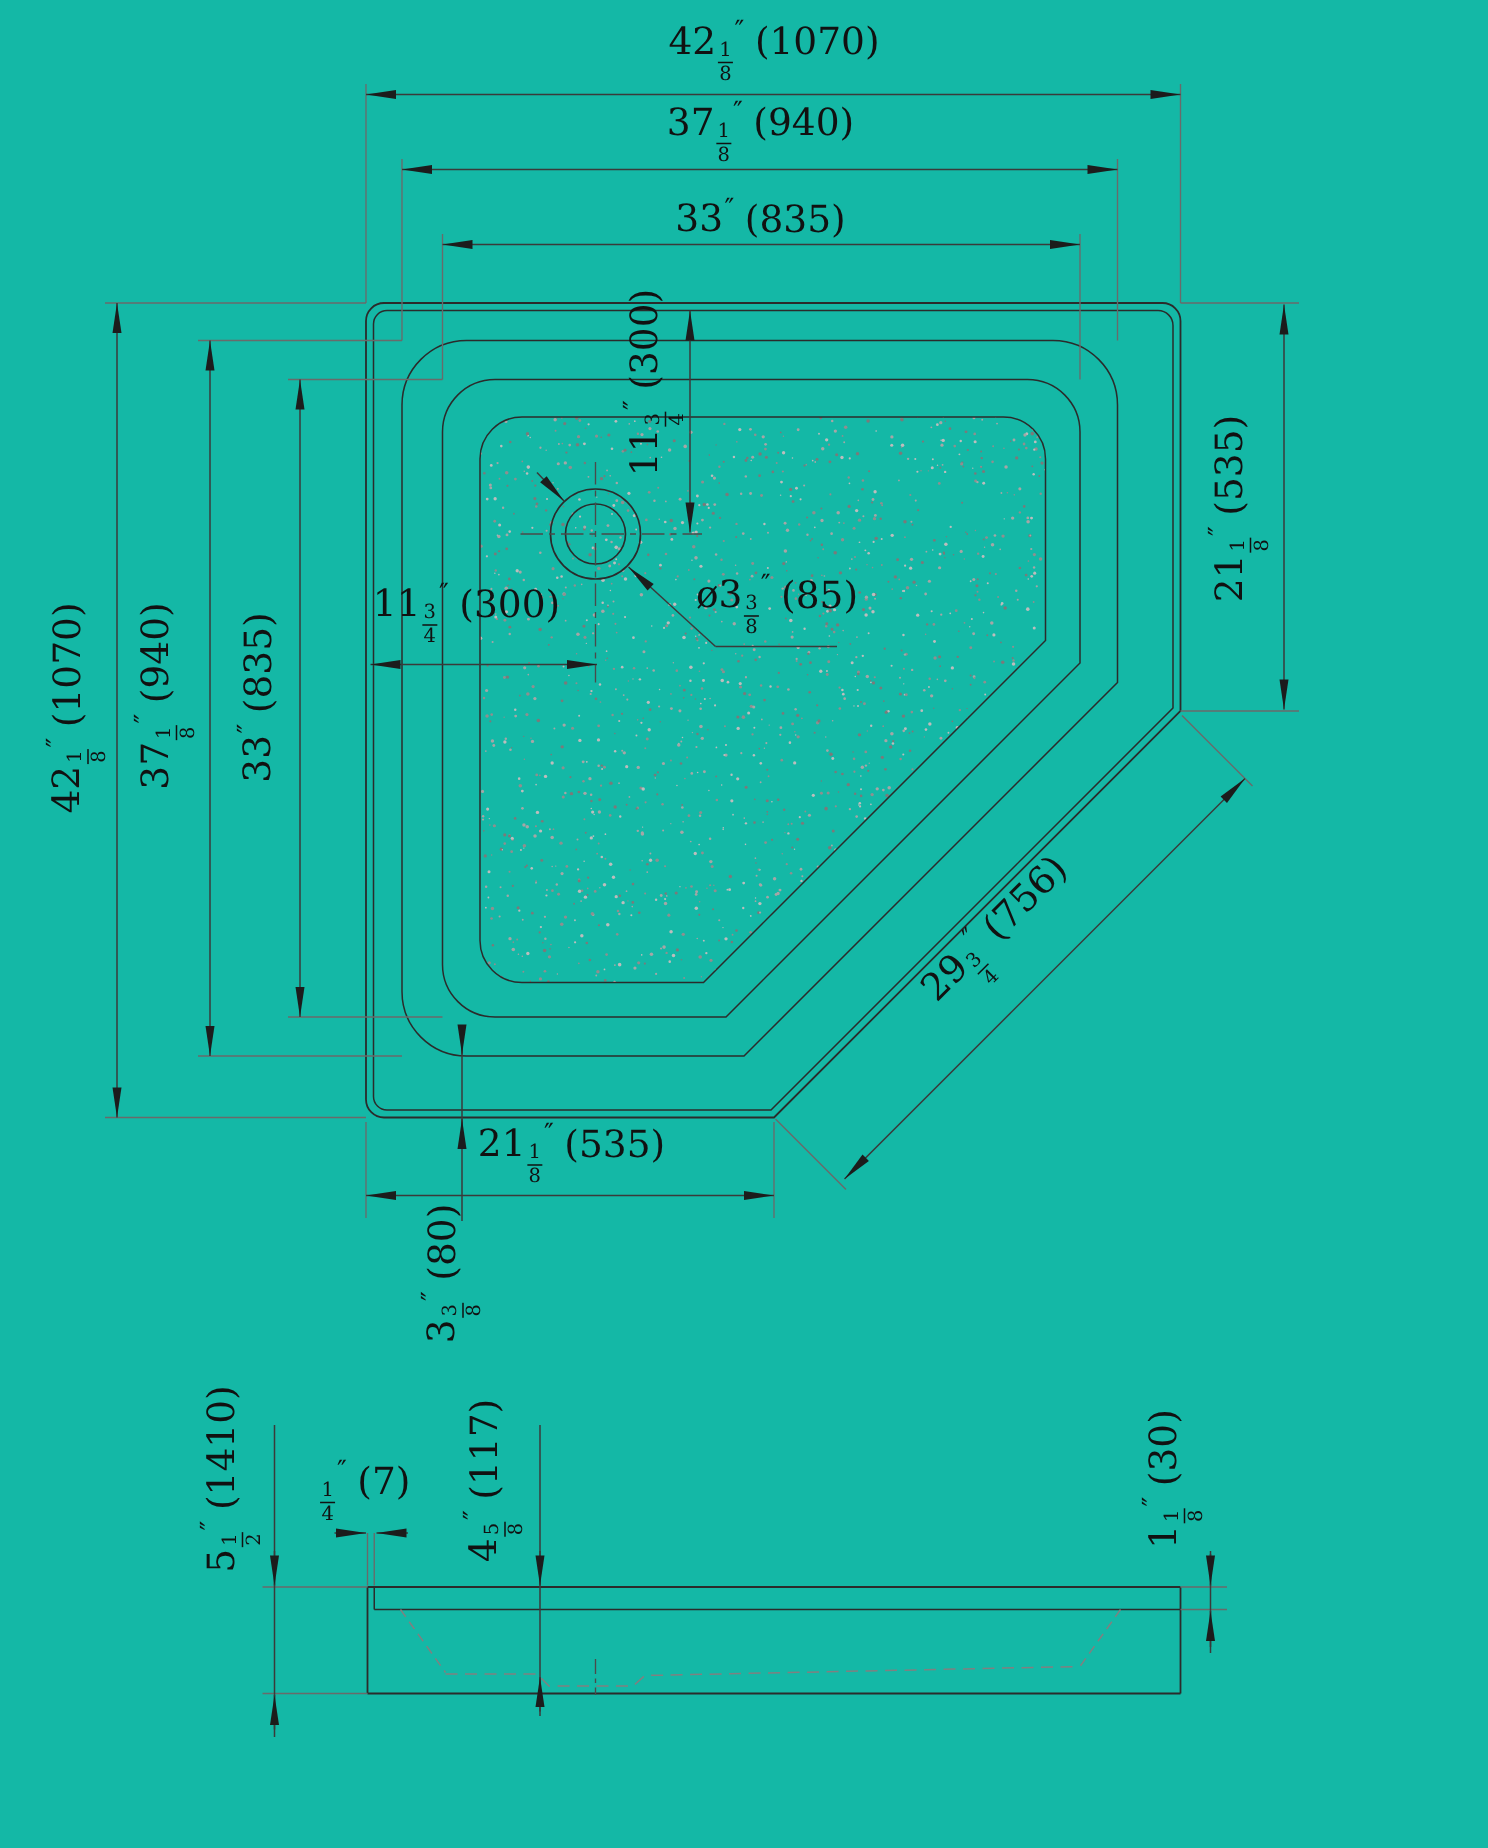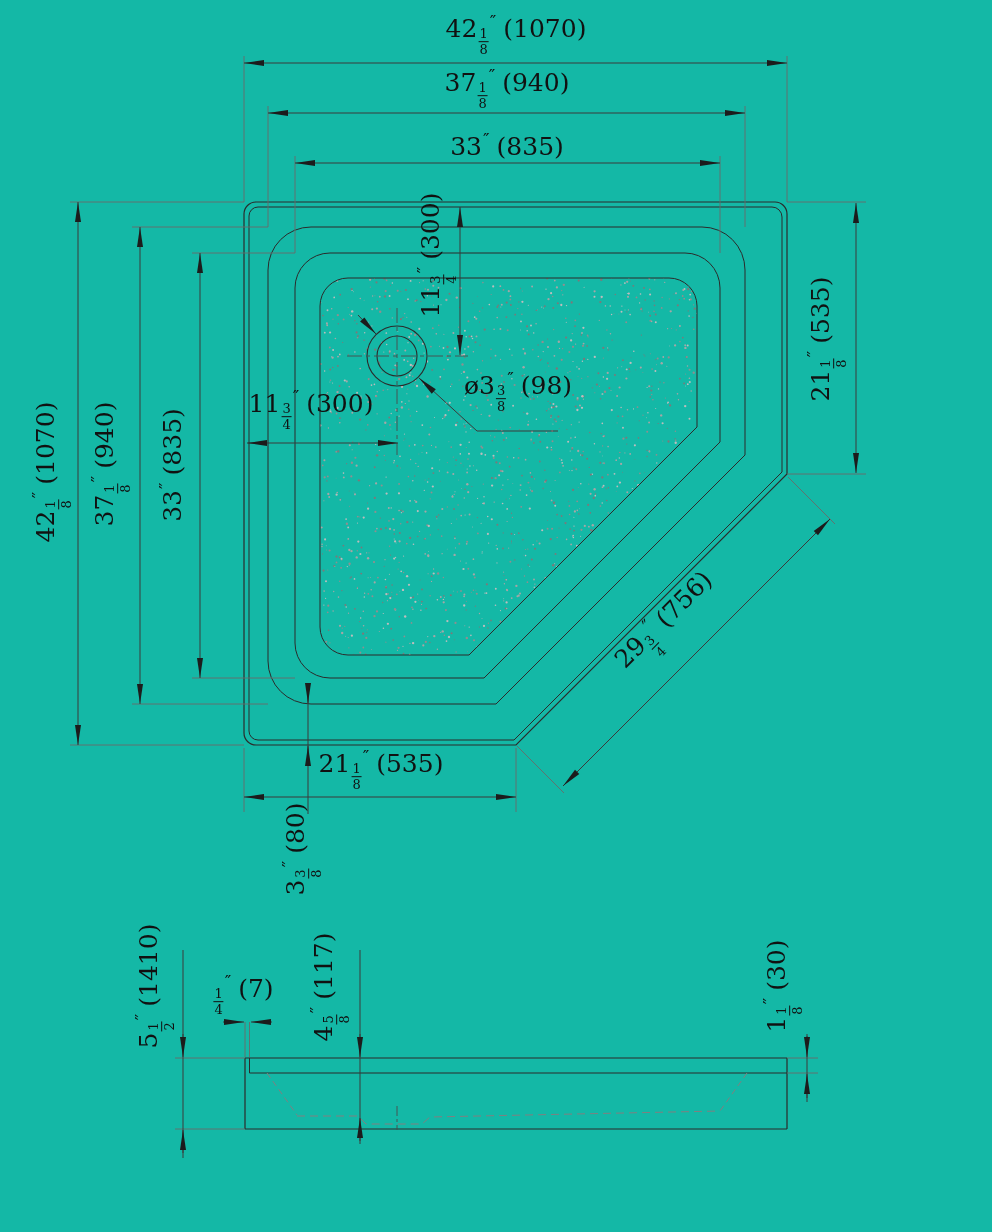--- a/index.html
+++ b/index.html
@@ -1564,24 +1564,24 @@
         <span class="d">8</span>
       </span><span class="unit">″</span><span class="metric">(80)</span></div>
   <div class="dim-label r90" style="left:437px;top:255px;"><span class="big">11</span><span class="frac">
         <span class="n">3</span>
         <span class="d">4</span>
       </span><span class="unit">″</span><span class="metric">(300)</span></div>
   <div class="dim-label" style="left:311px;top:410px;"><span class="big">11</span><span class="frac">
         <span class="n">3</span>
         <span class="d">4</span>
       </span><span class="unit">″</span><span class="metric">(300)</span></div>
-  <div class="dim-label" style="left:518px;top:392px;"><span class="big">ø</span><span class="big">3</span><span class="frac">
+  <div class="dim-label" style="left:518px;top:404px;"><span class="big">ø</span><span class="big">3</span><span class="frac">
         <span class="n">3</span>
         <span class="d">8</span>
-      </span><span class="unit">″</span><span class="metric">(98)</span></div>
+      </span><span class="unit">″</span><span class="metric">(85)</span></div>
   <div class="dim-label r90" style="left:155px;top:986px;"><span class="big">5</span><span class="frac">
         <span class="n">1</span>
         <span class="d">2</span>
       </span><span class="unit">″</span><span class="metric">(1410)</span></div>
   <div class="dim-label" style="left:243px;top:995px;"><span class="frac">
         <span class="n">1</span>
         <span class="d">4</span>
       </span><span class="unit">″</span><span class="metric">(7)</span></div>
   <div class="dim-label r90" style="left:330px;top:987px;"><span class="big">4</span><span class="frac">
         <span class="n">5</span>

